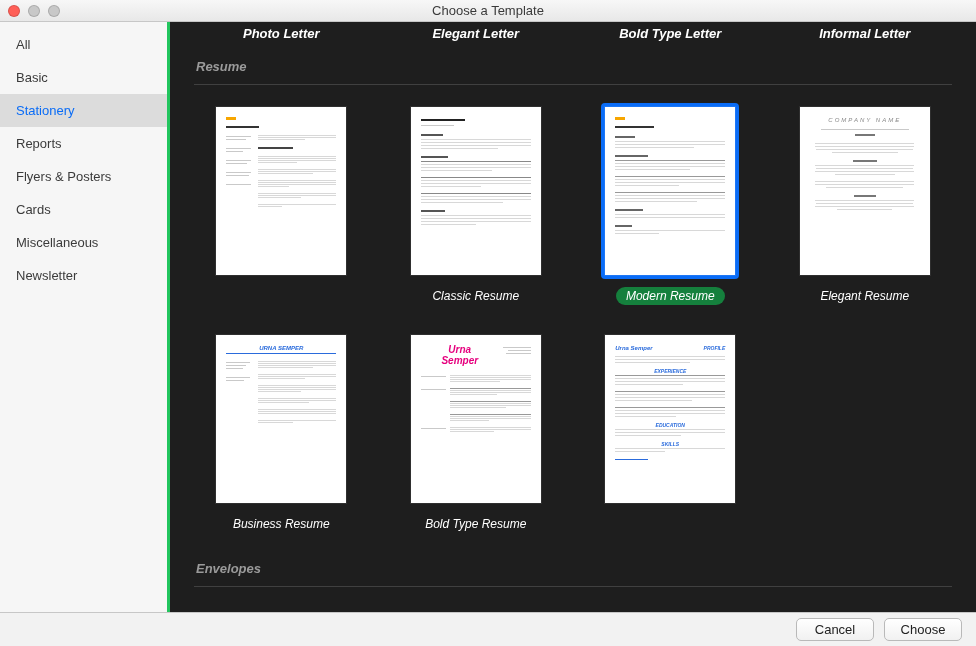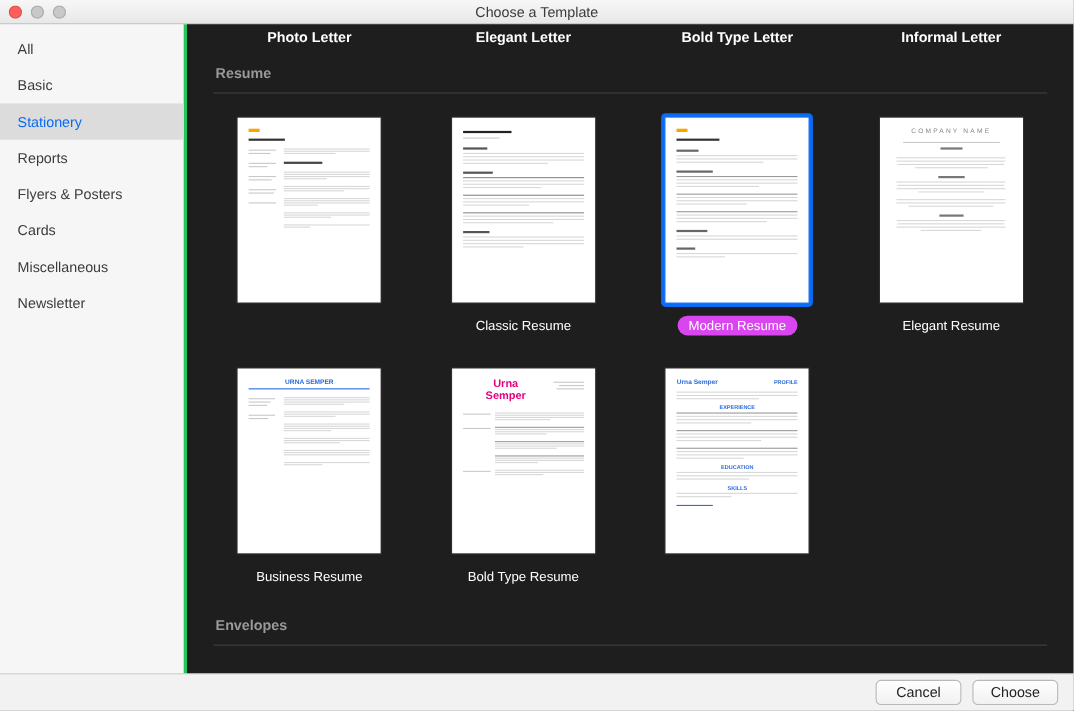--- a/index.html
+++ b/index.html
@@ -48,20 +48,21 @@
     }
 
     .content {
       flex: 1;
       background: #1e1e1e;
       overflow: hidden;
       position: relative;
     }
     .content-inner {
       padding: 0 24px 24px 24px;
+      font-style: italic;
     }
 
     .section-header {
       color: #9a9a9a;
       font-size: 13px;
       font-weight: 600;
       margin: 18px 2px 2px 2px;
     }
     .section-divider {
       height: 1px; background: #404040; margin: 10px 0 18px 0;
@@ -99,21 +100,21 @@
     }
     .template-label {
       display: inline-block;
       margin-top: 8px;
       font-size: 12px;
       color: #ffffff;
       padding: 2px 10px;
       border-radius: 10px;
     }
     .template.selected .template-label {
-      background: #d946ef;
+      background: #15803d;
     }
 
     
     .mini-h { height: 2px; background: #555; margin: 2px 0; }
     .mini-line { height: 1px; background: #c9c9c9; margin: 2px 0; }
     .mini-block { height: 1px; background: #d8d8d8; margin: 1px 0; }
     .accent-dot { width: 10px; height: 3px; background: #f7a600; display: inline-block; margin-bottom: 4px; }
     .blue-bar { height: 1px; background: #2a6bdc; margin-bottom: 6px; }
     .blue-txt { color: #2a6bdc; font-size: 5px; font-weight: bold; }
     .pink-txt { color: #e6007e; font-size: 10px; font-weight: 800; line-height: 1.05; }

